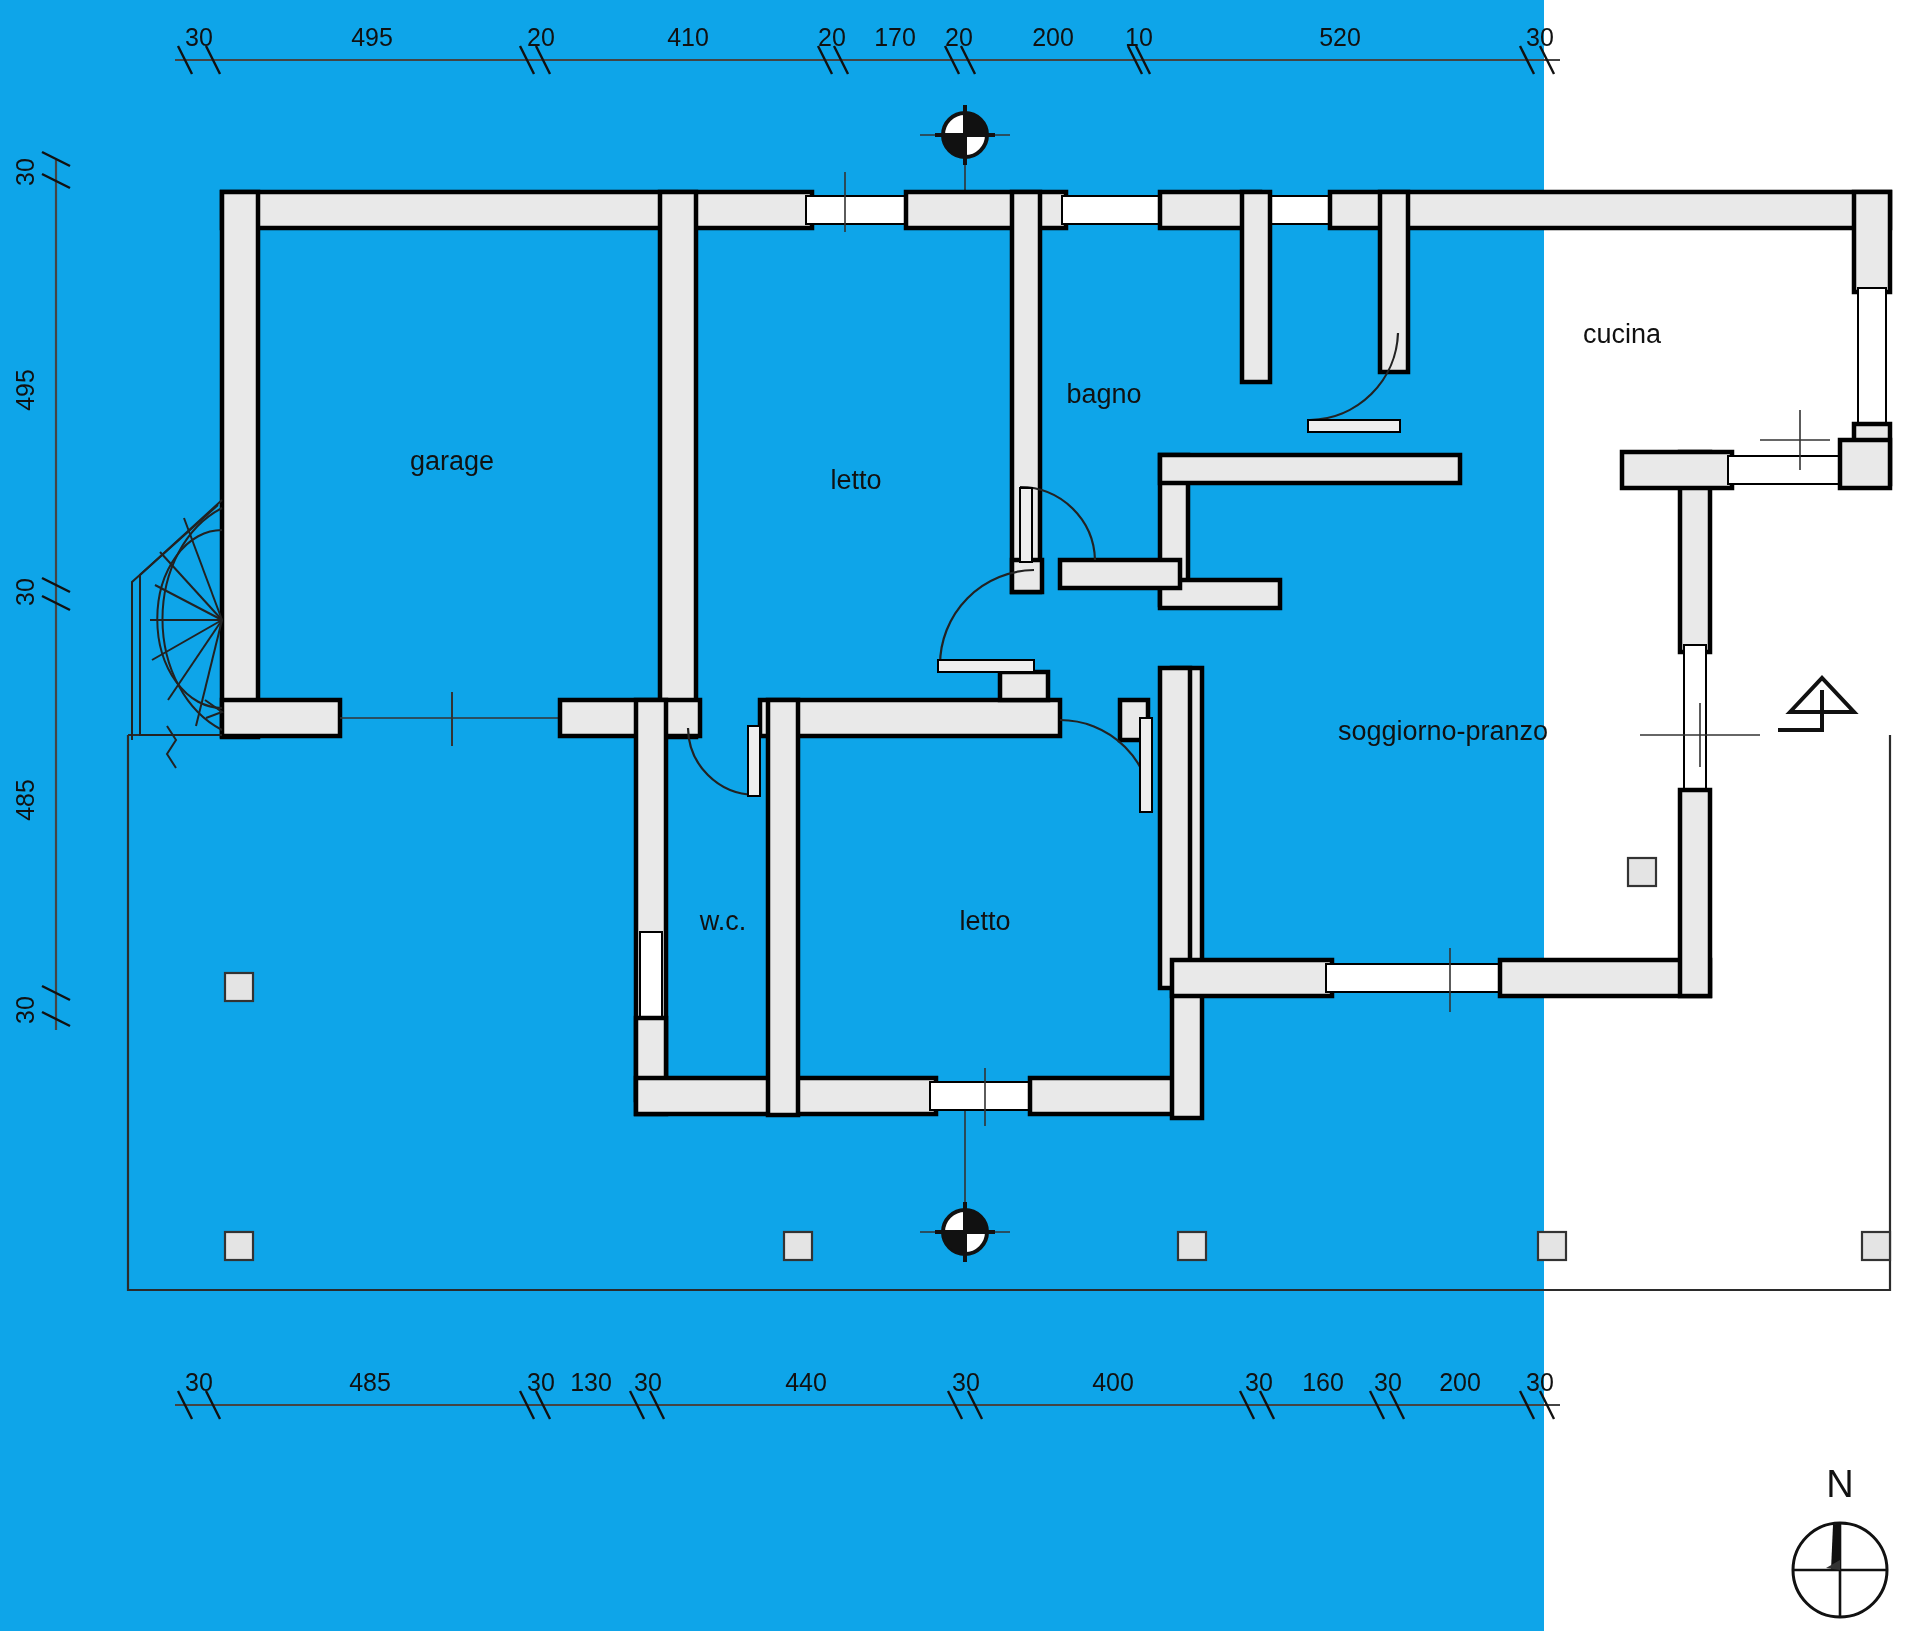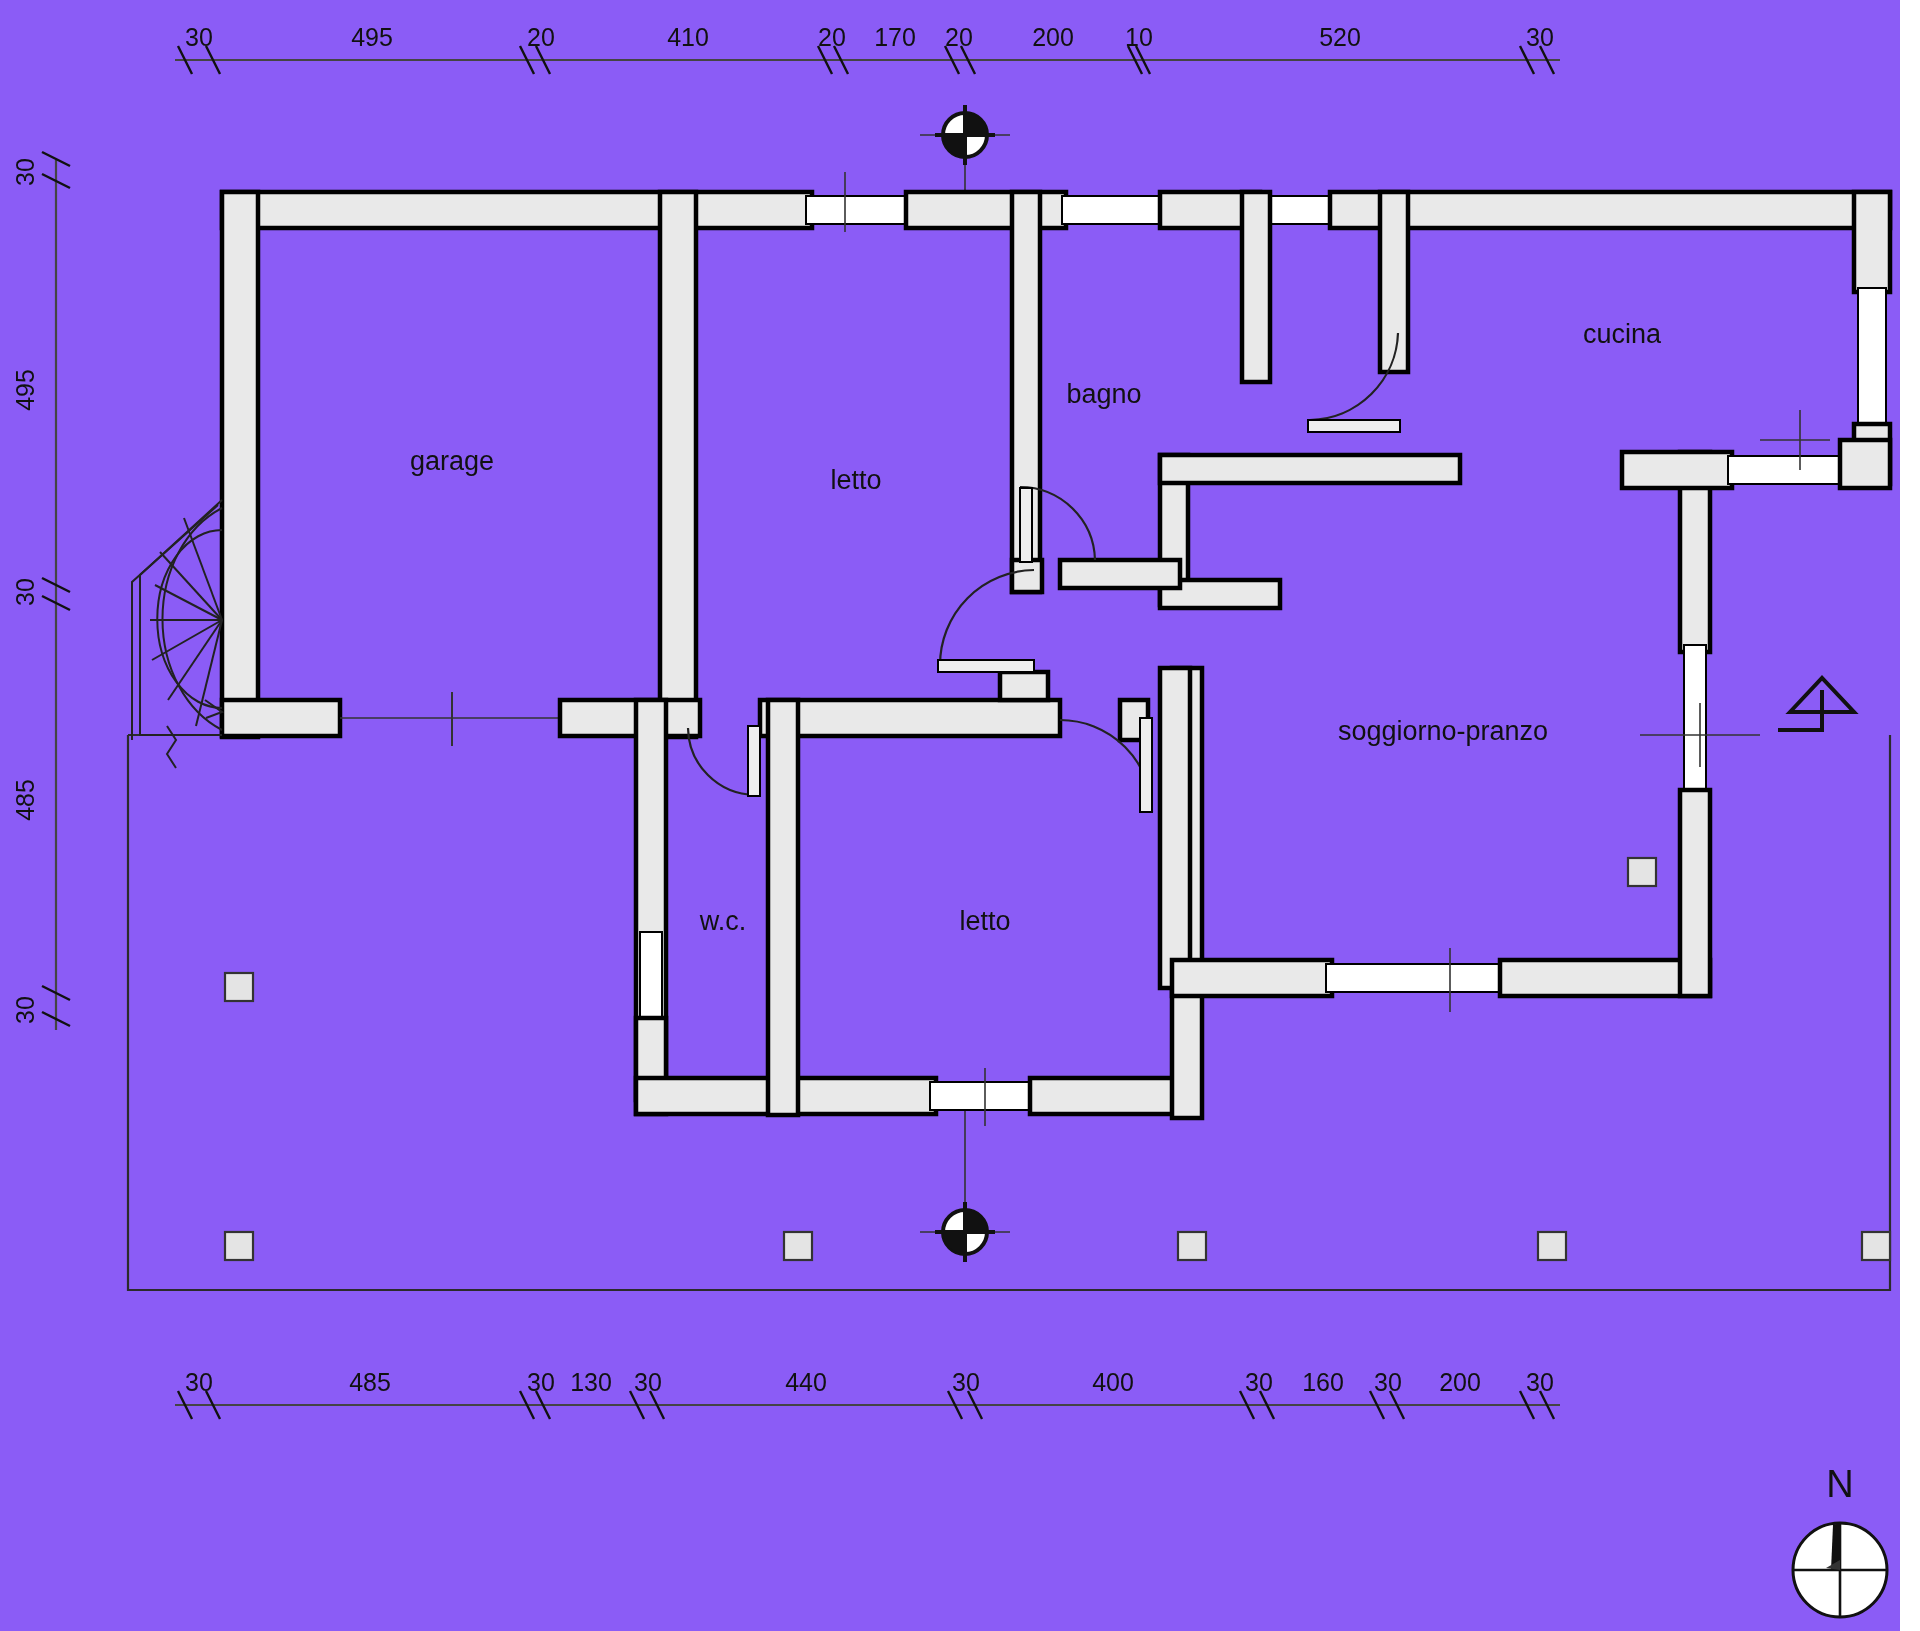--- a/index.html
+++ b/index.html
@@ -2,21 +2,21 @@
 <html><head>
 <meta charset="utf-8">
 <style>
   html,body{margin:0;padding:0;background:#ffffff;}
   body{
     width:1920px;height:1631px;
     font-family:"Liberation Sans", sans-serif;
     color:#1a1a1a;
     overflow:hidden;
   }
-  #plan-root{position:relative;width:1900px;height:1631px;background:#8b5cf6;}
+  #plan-root{position:relative;width:1544px;height:1631px;background:#0ea5e9;}
   svg{display:block;}
   .dim-text{font-family:"Liberation Sans", sans-serif;font-size:25px;fill:#111;}
   .dim-text-v{font-family:"Liberation Sans", sans-serif;font-size:25px;fill:#111;}
   .room-text{font-family:"Liberation Sans", sans-serif;font-size:27px;fill:#111;}
   .compass-text{font-family:"Liberation Sans", sans-serif;font-size:38px;fill:#111;}
   .dimline{stroke:#444;stroke-width:2.2;fill:none;}
   .tick{stroke:#111;stroke-width:2.4;fill:none;}
   .wall{fill:#e9e9e9;stroke:#000;stroke-width:4.5;stroke-linejoin:miter;}
   .win{fill:#ffffff;stroke:#000;stroke-width:2;}
   .doorarc{fill:none;stroke:#222;stroke-width:2.2;}

